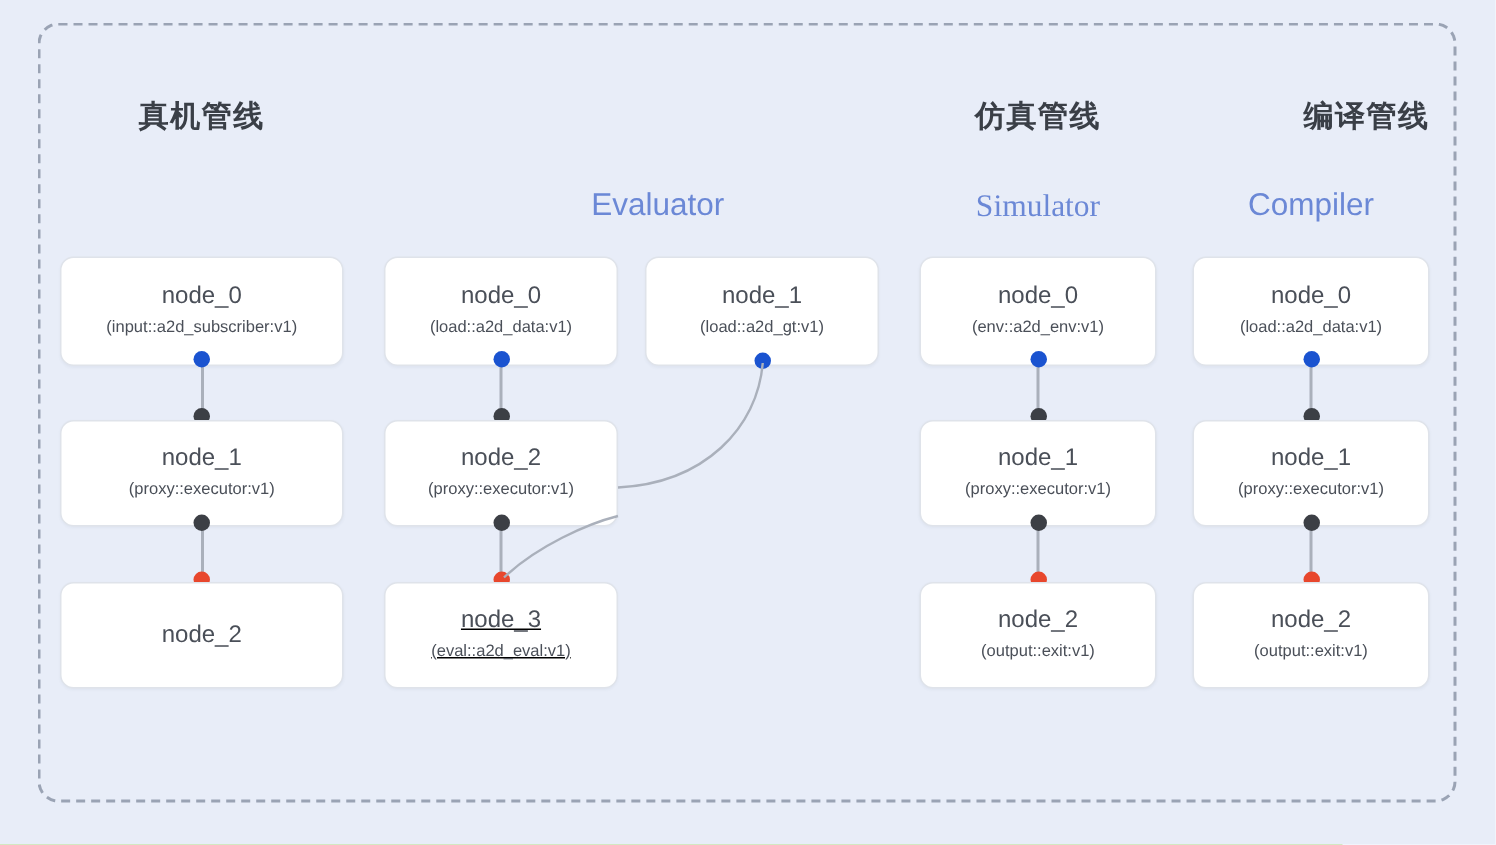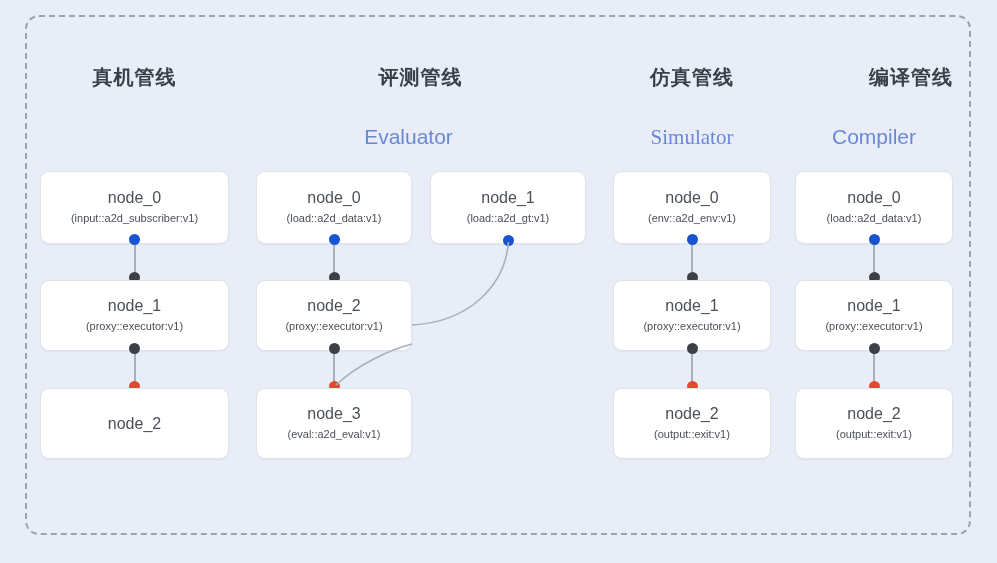--- a/index.html
+++ b/index.html
@@ -124,22 +124,21 @@
       <div class="node-type">(proxy::executor:v1)</div>
     </div>
     <div class="edge-line" style="left:133.5px; top:349px; height:40px;"></div>
     <div class="dot dot-dark" style="left:129px; top:343px;"></div>
     <div class="dot dot-red" style="left:129px; top:381px;"></div>
 
     <div class="node-box" style="left:40px; top:388px; width:189px; height:71px;">
       <div class="node-name">node_2</div>
     </div>
 
-    <div class="col-title-cn" style="left:326px; top:64px; width:189px;">评测管线</div>
-    <div class="col-title-en" style="left:314px; top:125px; width:189px;text-align:center;">Evaluator</div>
+    <div class="col-title-en" style="left:344px; top:125px; width:189px;text-align:center;">Evaluator</div>
 
     <div class="node-box" style="left:256px; top:171px; width:156px; height:73px;">
       <div class="node-name">node_0</div>
       <div class="node-type">(load::a2d_data:v1)</div>
     </div>
     <div class="edge-line" style="left:333px; top:241px; height:40px;"></div>
     <div class="dot dot-blue" style="left:328.5px; top:234px;"></div>
     <div class="dot dot-dark" style="left:328.5px; top:272px;"></div>
 
     <div class="node-box" style="left:430px; top:171px; width:156px; height:73px;">
@@ -149,21 +148,21 @@
     <div class="dot dot-blue" style="left:503px; top:235px;"></div>
 
     <div class="node-box" style="left:256px; top:280px; width:156px; height:71px;">
       <div class="node-name">node_2</div>
       <div class="node-type">(proxy::executor:v1)</div>
     </div>
     <div class="edge-line" style="left:333px; top:349px; height:40px;"></div>
     <div class="dot dot-dark" style="left:328.5px; top:343px;"></div>
     <div class="dot dot-red" style="left:328.5px; top:381px;"></div>
 
-    <div class="node-box" style="left:256px; top:388px; width:156px; height:71px;">
+    <div class="node-box" style="left:256px; top:388px; width:156px; height:71px;text-decoration:underline;">
       <div class="node-name">node_3</div>
       <div class="node-type">(eval::a2d_eval:v1)</div>
     </div>
 
     <div class="col-title-cn" style="left:613px; top:64px; width:158px;">仿真管线</div>
     <div class="col-title-en" style="left:613px; top:125px; width:158px;font-family:Liberation Serif, serif;">Simulator</div>
 
     <div class="node-box" style="left:613px; top:171px; width:158px; height:73px;">
       <div class="node-name">node_0</div>
       <div class="node-type">(env::a2d_env:v1)</div>

